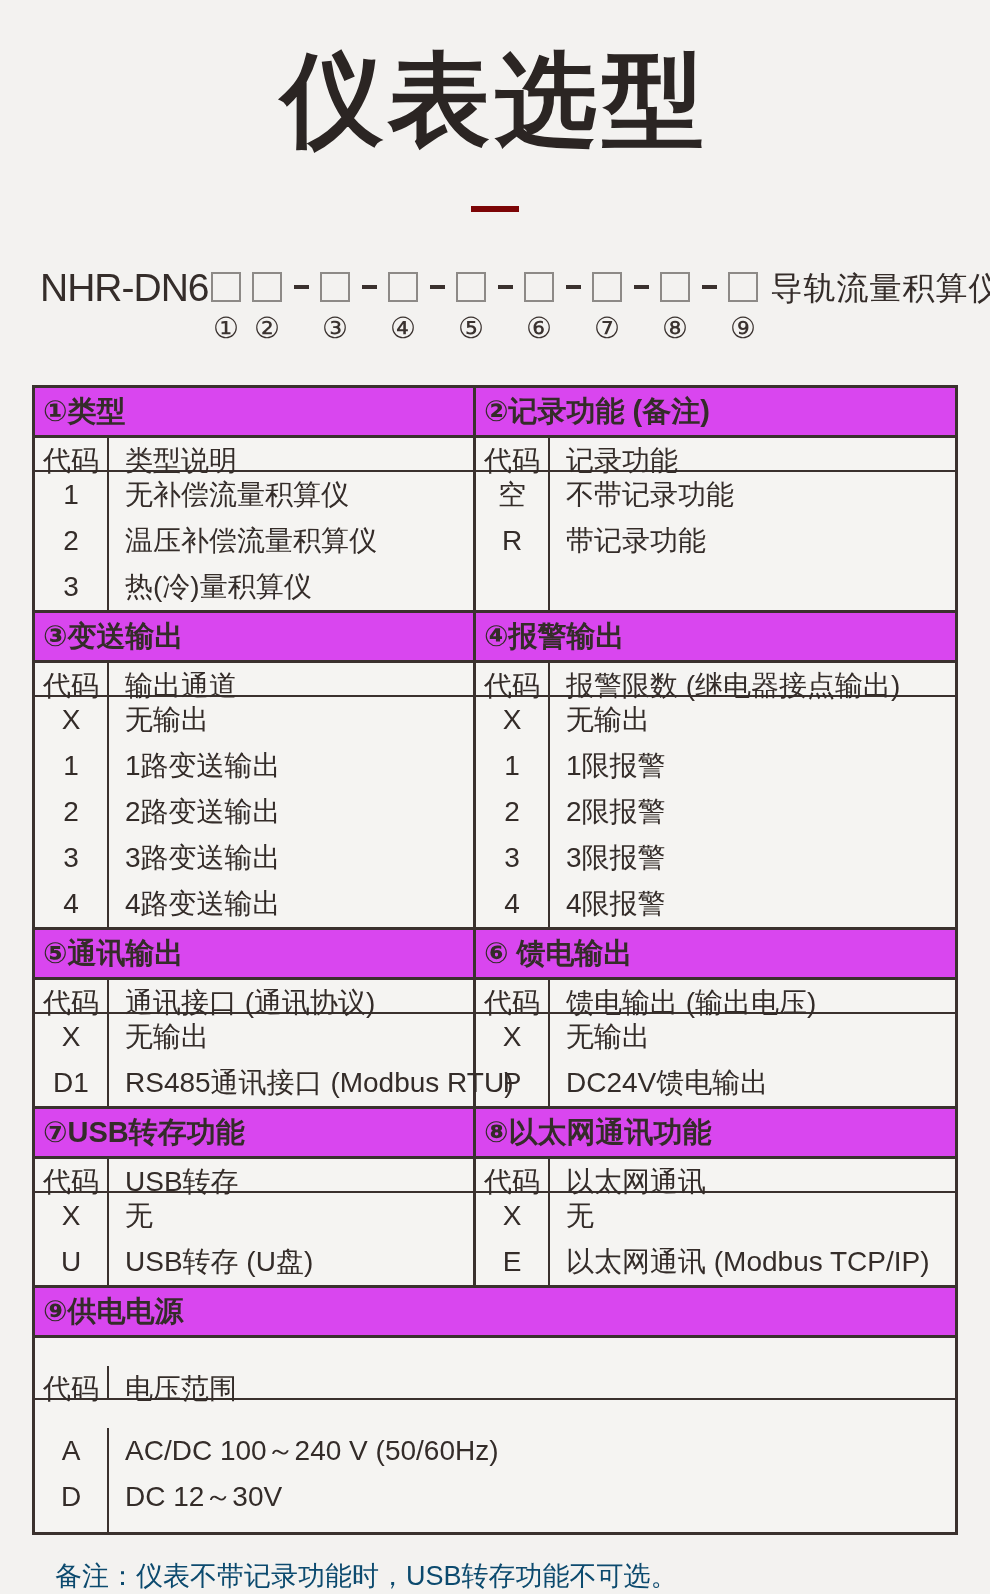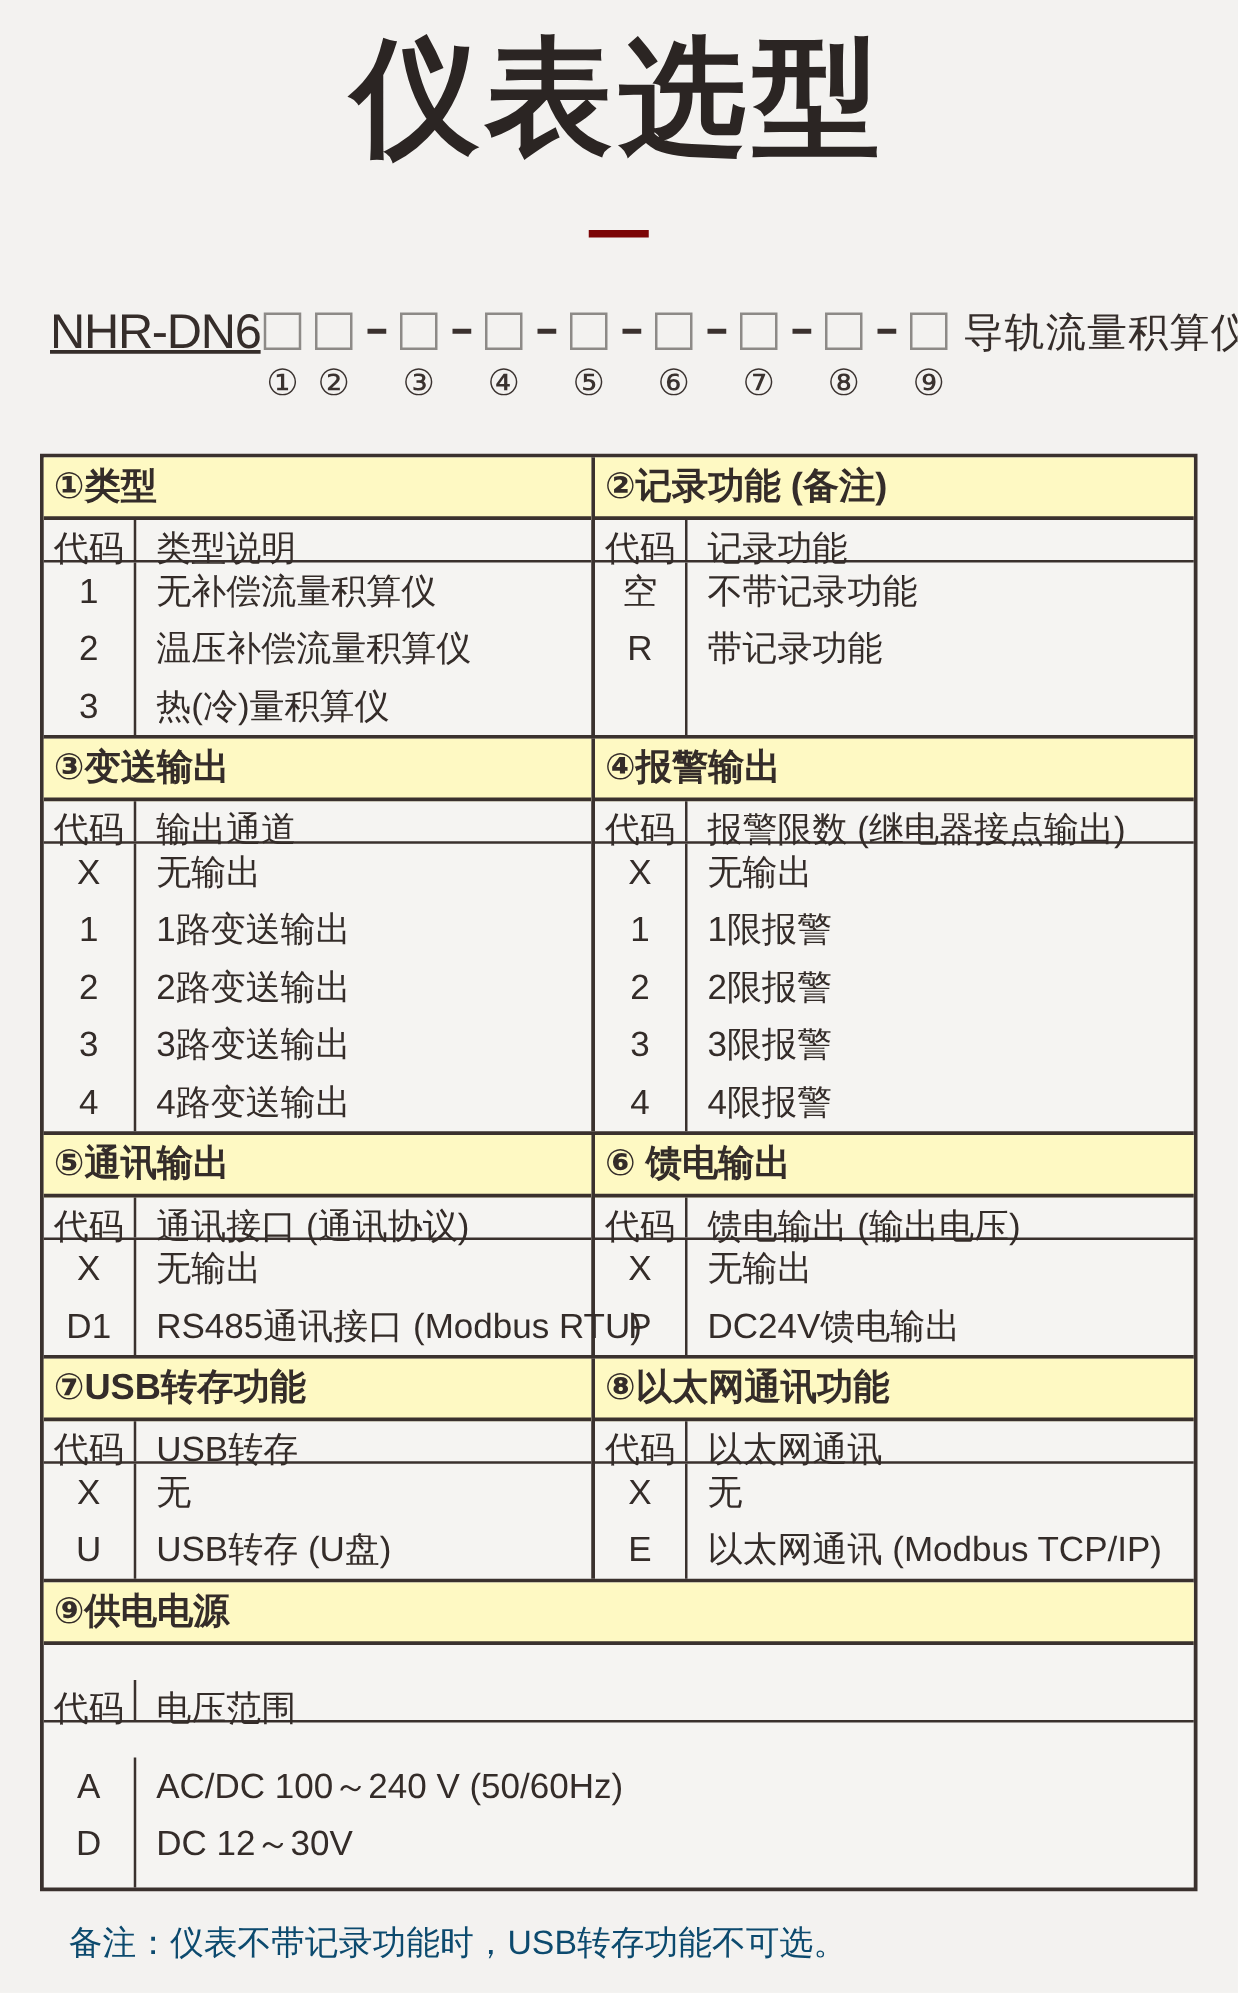--- a/index.html
+++ b/index.html
@@ -2,36 +2,36 @@
 <html><head>
 <meta charset="utf-8">
 <style>
   html,body { margin:0; padding:0; }
   body {
     width:990px; height:1594px; overflow:hidden;
     background:#f3f2f0;
     font-family:"Liberation Sans","DejaVu Sans",sans-serif;
     color:#342c29;
   }
-  .page { padding-top:22px; }
+  .page { padding-top:22px;margin-top:22px; }
 
   .title {
     margin:0; text-align:center;
     font-size:102px; font-weight:900; letter-spacing:5px;
     color:#2b2523; line-height:1.1;
   }
   .accent-dash {
     width:48px; height:6px; margin:50px auto 0;
   }
 
   .model-line {
     display:flex; align-items:flex-start;
     margin:60px 0 0 40px; white-space:nowrap;
   }
-  .model-prefix { font-size:39px; line-height:31px; letter-spacing:-1px; color:#352d2a;text-decoration:underline; }
+  .model-prefix { font-size:39px; line-height:31px; letter-spacing:-1px; color:#352d2a; }
   .model-slots { display:flex; align-items:flex-start; margin-left:2px; }
   .slot { display:flex; flex-direction:column; align-items:center; width:31px; }
   .slot-gap { margin-left:10px; }
   .box { width:26px; height:26px; border:2px solid #8d8a87; background:transparent; display:block; }
   .circ {
     margin-top:11px; font-family:"DejaVu Serif","Liberation Serif",serif;
     font-size:29px; line-height:30px; color:#3a322f;
   }
   .dash { width:15px; height:4px; background:#3a312e; margin:13px 11px 0; flex-shrink:0; }
   .model-suffix { font-size:32px; line-height:33px; margin-left:12px; letter-spacing:1px; color:#352d2a; }
@@ -41,21 +41,21 @@
     border:3px solid #3a312e; background:#f5f4f2;
   }
   .pair { display:flex; border-bottom:3px solid #3a312e; }
   .pair:last-child { border-bottom:none; }
   .sec { display:flex; flex-direction:column; min-width:0; }
   .sec.left { width:438px; border-right:3px solid #3a312e; flex-shrink:0; }
   .sec.right { flex:1; }
   .sec.full { width:100%;gap:28px; }
   .sec-title {
     height:47px; line-height:47px;
-    background:#fef9c3; border-bottom:3px solid #3a312e;
+    background:#d946ef; border-bottom:3px solid #3a312e;
     font-weight:bold; font-size:29px; padding-left:8px;
     white-space:nowrap; overflow:hidden;
   }
   .sec-head { display:flex; border-bottom:2px solid #3a312e; }
   .sec-head .cell { height:32px; line-height:46px; font-size:28px; white-space:nowrap; }
   .code-col { width:72px; border-right:2px solid #3a312e; text-align:center; flex-shrink:0; }
   .desc-col { flex:1; padding-left:16px; min-width:0; }
   .sec-body { display:flex; flex:1; }
   .line { font-size:28px; line-height:46px; white-space:nowrap; }
   .pair-a .sec-body { min-height:138px; }

